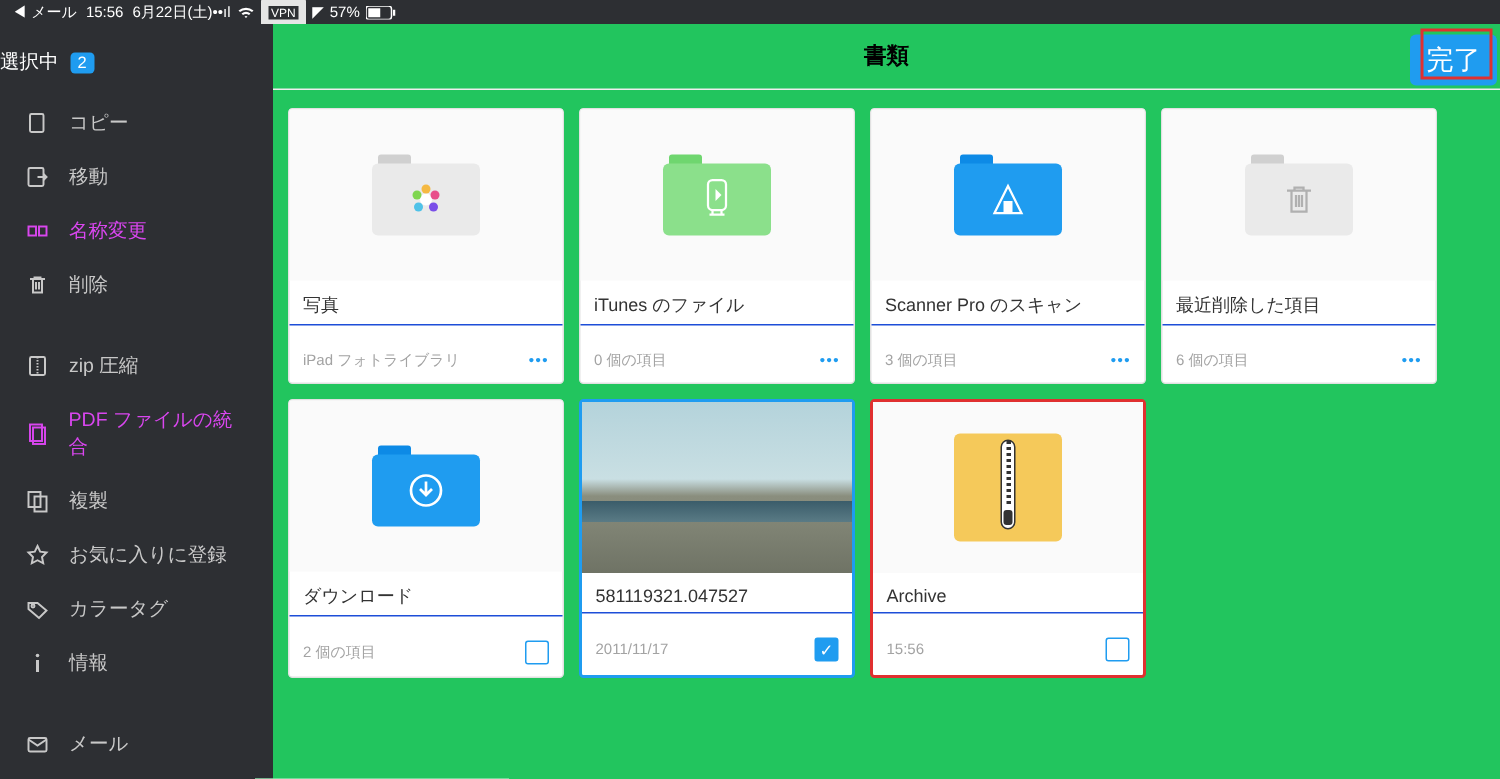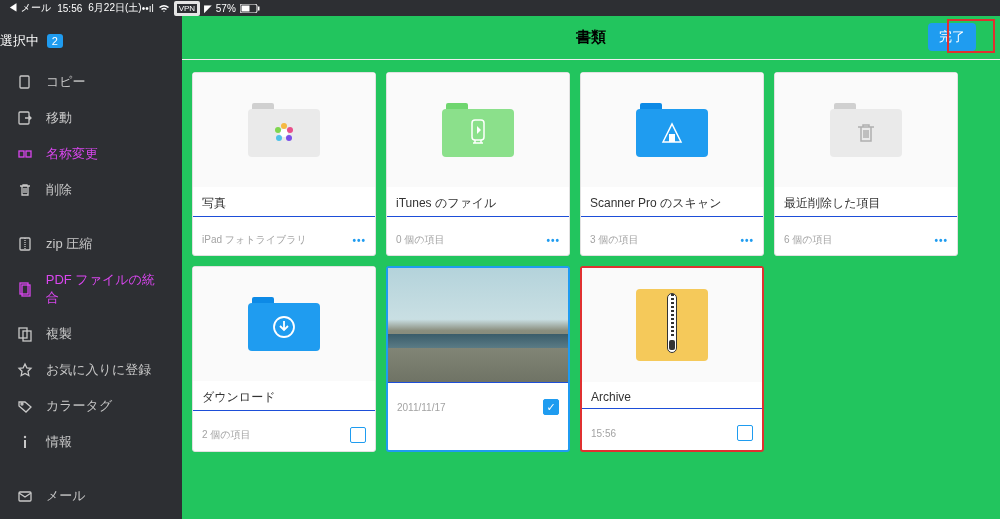--- a/index.html
+++ b/index.html
@@ -15,21 +15,21 @@
 .sidebar-header { text-align: left; font-size: 13px; color: #fff; padding: 8px 0 14px; }
 .badge { display: inline-block; background: #1f9cf0; color: #fff; border-radius: 3px; padding: 1px 5px; font-size: 11px; margin-left: 4px; }
 .sidebar-item { display: flex; align-items: center; gap: 12px; padding: 9px 16px; font-size: 13px; cursor: pointer; }
 .sidebar-item.disabled { color: #d946ef; }
 .sidebar-item .icon { width: 18px; display: flex; justify-content: center; }
 .sidebar-spacer { height: 18px; }
 
 .main { flex: 1; background: #22c55e; display: flex; flex-direction: column; }
 .main-header { height: 44px; display: flex; align-items: center; justify-content: center; position: relative; border-bottom: 1px solid #eee; }
 .main-title { font-size: 15px; font-weight: 600; }
-.done-btn { position: absolute; right: 24px; top: 7px; background: #1f9cf0; color: #fff; border: none; padding: 5px 11px; font-size: 13px; border-radius: 4px; cursor: pointer; }
+.done-btn { position: absolute; right: 2px; top: 7px; background: #1f9cf0; color: #fff; border: none; padding: 5px 11px; font-size: 18px; border-radius: 4px; cursor: pointer; }
 .highlight-box { position: absolute; right: 5px; top: 3px; width: 48px; height: 34px; border: 2px solid #e03030; pointer-events: none; }
 
 .grid { padding: 12px 10px; display: flex; flex-wrap: wrap; gap: 10px; align-content: flex-start; }
 .card { width: 184px; border: 1px solid #e1e1e1; border-radius: 3px; background: #fff; display: flex; flex-direction: column; }
 .card.selected { border: 2px solid #1f9cf0; }
 .card.red-highlight { border: 2px solid #e03030; }
 .card-thumb { height: 114px; background: #fafafa; display: flex; align-items: center; justify-content: center; }
 .card-name { padding: 8px 9px 4px; font-size: 12px; color: #333; white-space: nowrap; overflow: hidden; text-overflow: ellipsis; }
 .card-footer { padding: 16px 9px 8px; font-size: 10px; color: #a3a3a3; display: flex; align-items: center; justify-content: space-between; border-top: 1px solid #1d4ed8; }
 .more-dots { color: #1f9cf0; font-weight: bold; letter-spacing: 1px; cursor: pointer; }
@@ -64,21 +64,21 @@
     <span>15:56</span>
     <span>6月22日(土)</span>
   </div>
   <div class="status-right">
     <span>••ıl</span>
     <span>
       <svg width="12" height="9" viewBox="0 0 12 9">
           <path d="M6 8 L7 7 A2 2 0 0 0 5 7 Z M3 5 A5 5 0 0 1 9 5 L8 6 A3.5 3.5 0 0 0 4 6 Z M1 3 A8 8 0 0 1 11 3 L10 4 A6.5 6.5 0 0 0 2 4 Z" fill="#fff"></path>
         </svg>
     </span>
-    <span style="border:3px solid #e5e5e5;border-radius:2px;padding:0 2px;font-size:8px">VPN</span>
+    <span style="border:5px solid #e5e5e5;border-radius:2px;padding:0 2px;font-size:8px">VPN</span>
     <span>◤</span>
     <span>57%</span>
     <span>
       <svg width="20" height="9" viewBox="0 0 20 9">
           <rect x="0" y="0" width="17" height="9" rx="2" fill="none" stroke="#fff"></rect>
           <rect x="1.5" y="1.5" width="8" height="6" fill="#fff"></rect>
           <rect x="18" y="2.5" width="1.5" height="4" fill="#fff"></rect>
         </svg>
     </span>
   </div>
@@ -293,20 +293,21 @@
     <div class="card-name">ダウンロード</div>
     <div class="card-footer">
       <span>2 個の項目</span>
       <span class="checkbox"></span>
     </div>
         </div>
         <div class="card selected">
     <div class="card-thumb">
             <div class="pano"></div>
           </div>
+    <div class="card-name">581119321.047527</div>
     <div class="card-footer">
       <span>2011/11/17</span>
       <span class="checkbox checked"></span>
     </div>
         </div>
         <div class="card red-highlight">
     <div class="card-thumb">
             <div class="zip-thumb">
               <div class="zipper"></div>
             </div>

